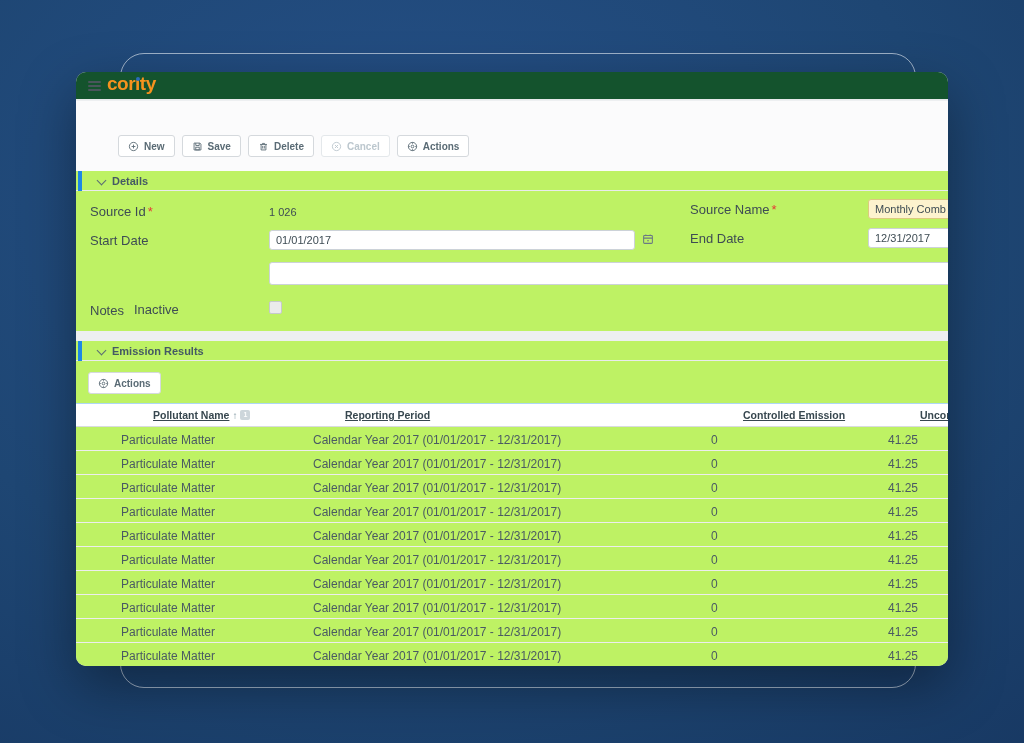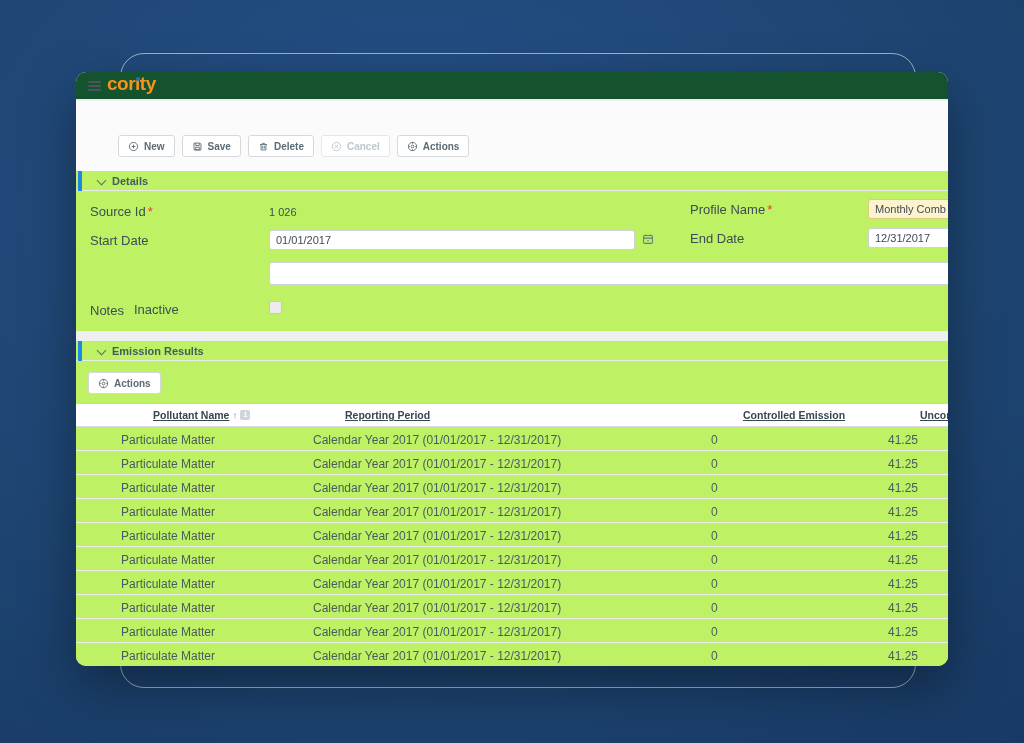--- a/index.html
+++ b/index.html
@@ -135,21 +135,21 @@
   <div class="panel panel-details">
     <div class="panel-header">
       <i class="accent"></i>
       <i class="chev"></i>
       <span class="panel-title">Details</span>
     </div>
 
     <span class="flabel" style="left:14px; top:33px;"><span>Source Id</span><span class="req">*</span></span>
     <span class="fvalue" style="left:193px; top:35px;">1 026</span>
 
-    <span class="flabel" style="left:614px; top:31px;"><span>Profile Name</span><span class="req">*</span></span>
+    <span class="flabel" style="left:614px; top:31px;"><span>Source Name</span><span class="req">*</span></span>
     <input class="tinput yellow" style="left: 792px; top: 28px; width: 170px;" value="Monthly Comb Exam">
 
     <span class="flabel" style="left:14px; top:62px;">Start Date</span>
     <input class="tinput" style="left: 193px; top: 59px; width: 366px;" value="01/01/2017">
     <button class="cal-btn" style="left:564px; top:61px;">
       <svg viewBox="0 0 16 16">
           <rect x="3" y="4" width="10" height="9" rx="1"></rect>
           <path d="M3 7h10M5.5 4V2.8M10.5 4V2.8"></path>
           <path d="M7 10h2"></path>
         </svg>

